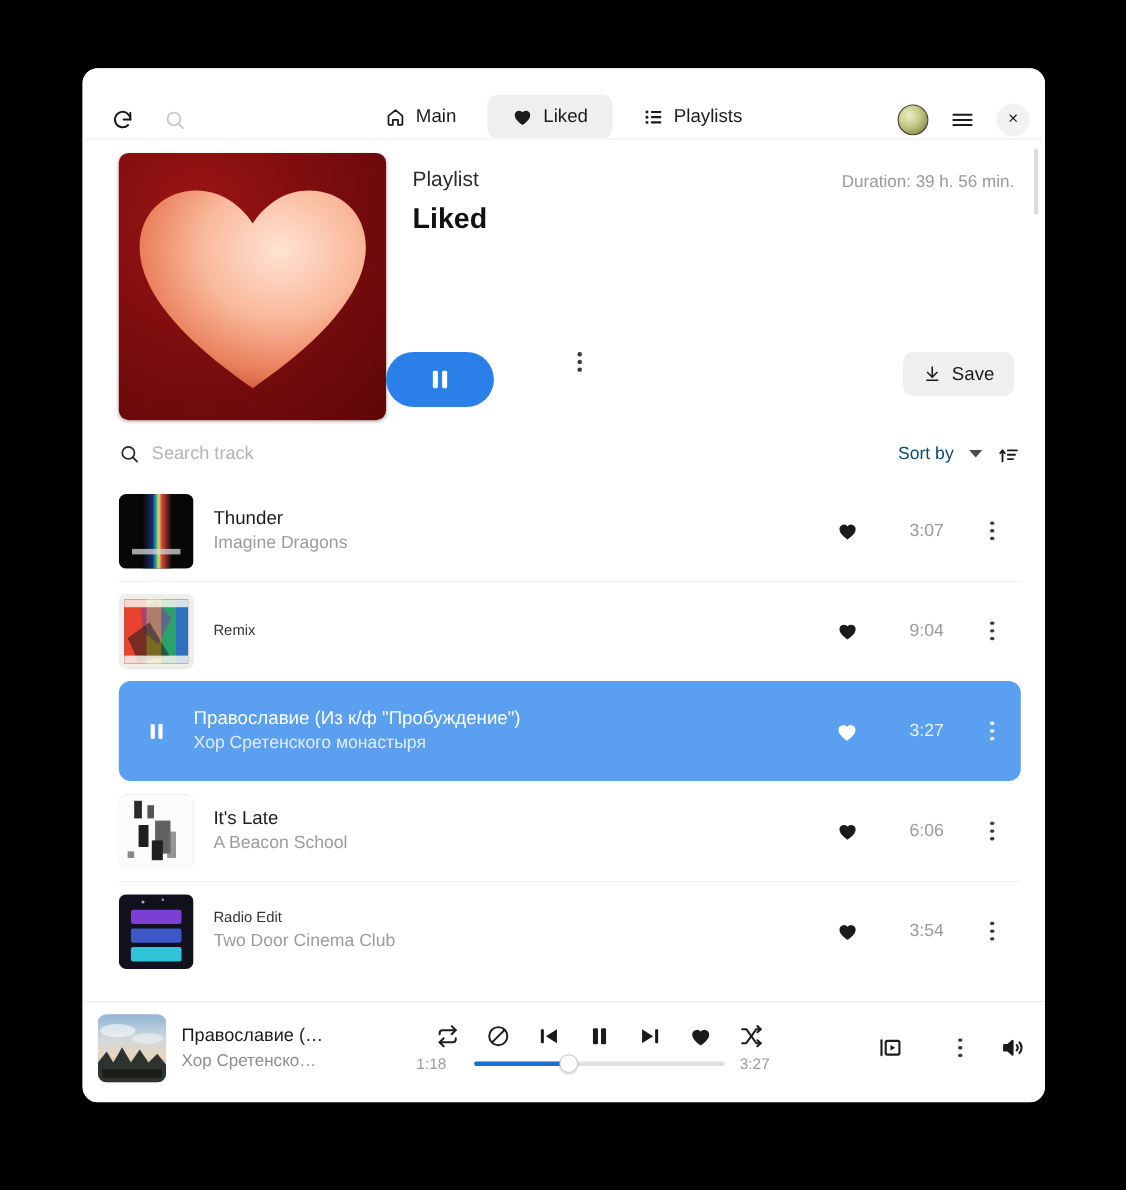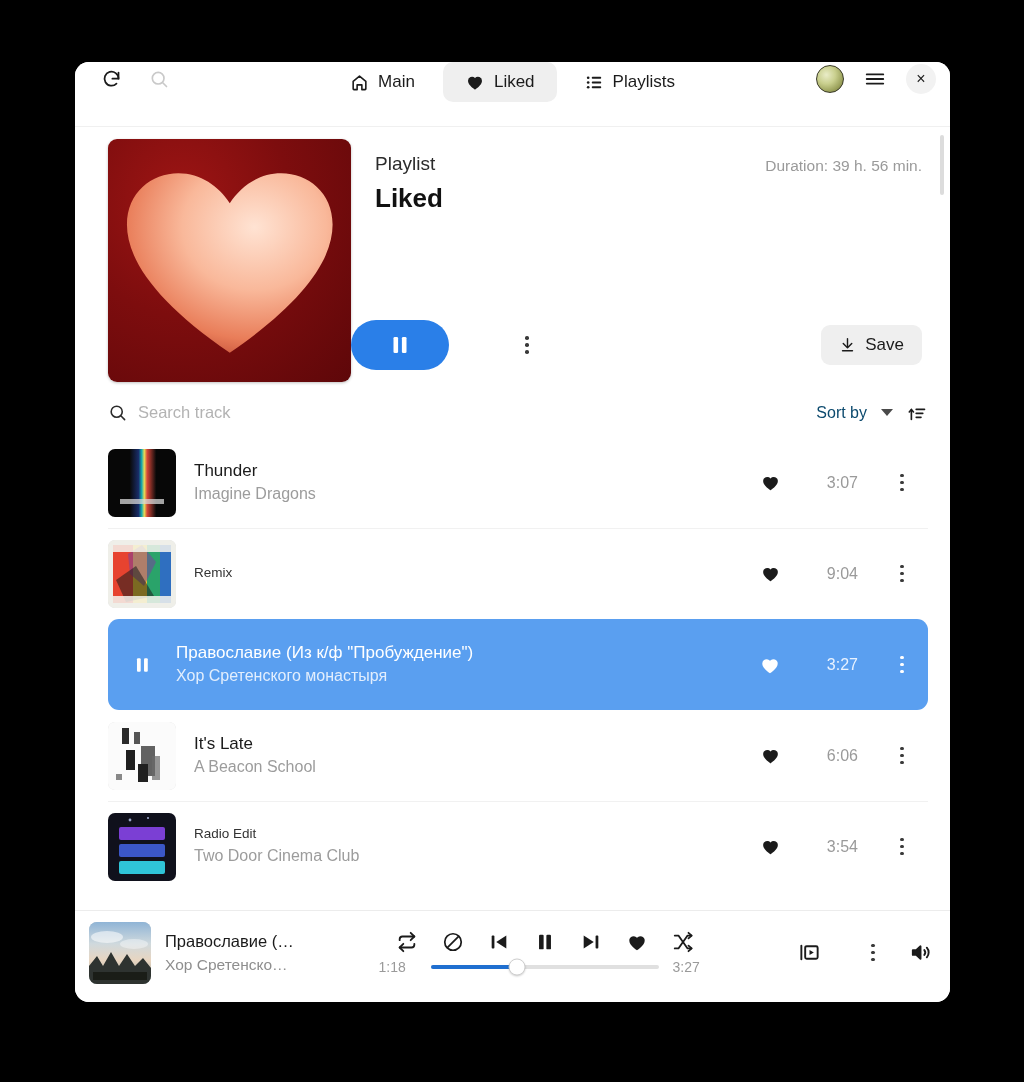--- a/index.html
+++ b/index.html
@@ -19,21 +19,21 @@
     display: flex;
     flex-direction: column;
   }
 
   
   .header {
     height: 64px;
     flex: 0 0 64px;
     background: #ffffff;
     display: flex;
-    align-items: flex-start;
+    align-items: flex-end;
     padding: 0 14px 0 19px;
     position: relative;
   }
   .hdr-icon {
     width: 34px; height: 34px;
     display: flex; align-items: center; justify-content: center;
     border-radius: 8px;
     color: #1b1b1b;
   }
   .hdr-icon.muted { color: #c9c9c9; }
@@ -122,21 +122,21 @@
     right: 8px; top: 18px;
     font-size: 15.5px;
     color: #9a9a9a;
   }
 
   .hero-actions {
     position: absolute;
     left: 0; right: 8px;
     bottom: 12px;
     display: flex;
-    align-items: center;
+    align-items: flex-start;
     gap: 48px;
   }
   .play-pill {
     width: 98px; height: 50px;
     border-radius: 26px;
     background: #2a7fe8;
     display: flex; align-items: center; justify-content: center;
   }
   .kebab {
     width: 28px;

